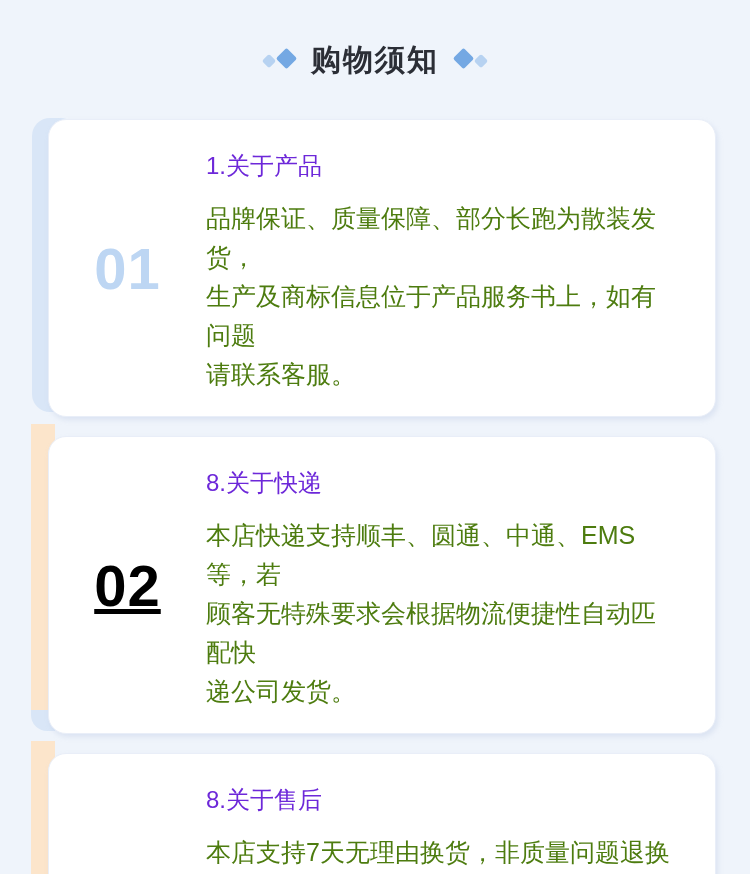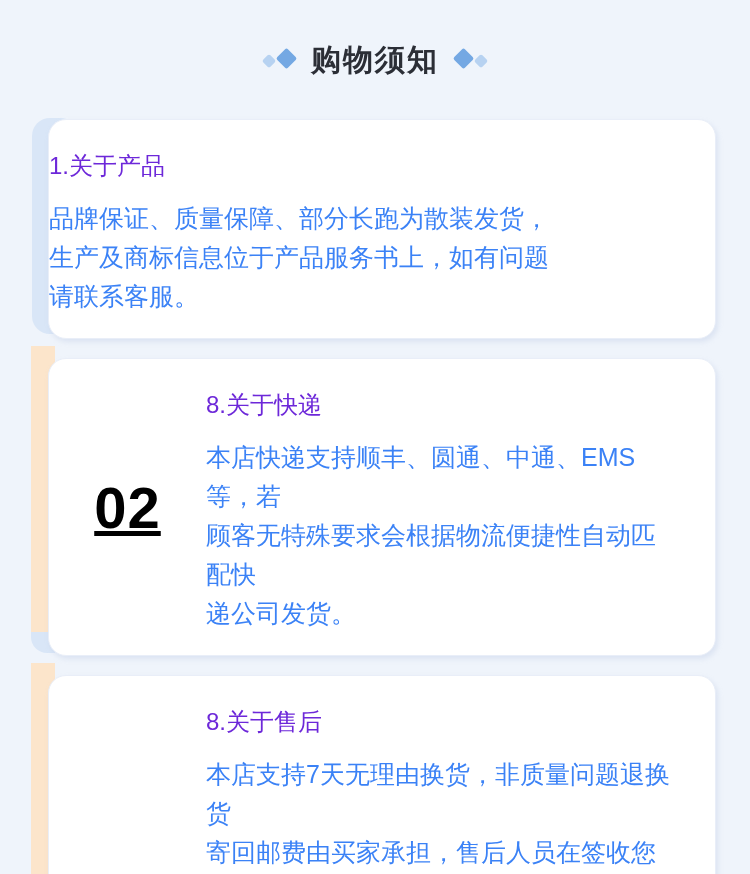--- a/index.html
+++ b/index.html
@@ -58,21 +58,21 @@
   }
   .text-col{
     flex:1;
     padding:30px 38px 22px 0;
   }
   .card-title{
     font-size:24px;color:#6d28d9;font-weight:400;
     margin:0 0 17px 0;
   }
   .card-body{
-    font-size:25px;color:#3b82f6;line-height:39px;
+    font-size:25px;color:#4d7c0f;line-height:39px;
     white-space:pre-line;
     margin:0;
   }
 </style>
 </head>
 <body style="background: rgb(239, 244, 251);">
 
 <div>
 
   <div class="header">
@@ -88,20 +88,23 @@
     </span>
     <span>
       <span class="diamond small" style="background: rgb(183, 210, 241);"></span>
     </span>
   </div>
 
   <div class="notice-list">
     <div class="notice-card">
       <span class="back-blue" style="background: rgb(217, 230, 247);"></span>
 
+      <div class="num-col">
+        <span class="card-number" style="color: rgb(189, 214, 243);">01</span>
+      </div>
       <div class="text-col">
         <h2 class="card-title">1.关于产品</h2>
         <p class="card-body">品牌保证、质量保障、部分长跑为散装发货，
 生产及商标信息位于产品服务书上，如有问题
 请联系客服。</p>
       </div>
     </div>
 
     <div class="notice-card">
 

